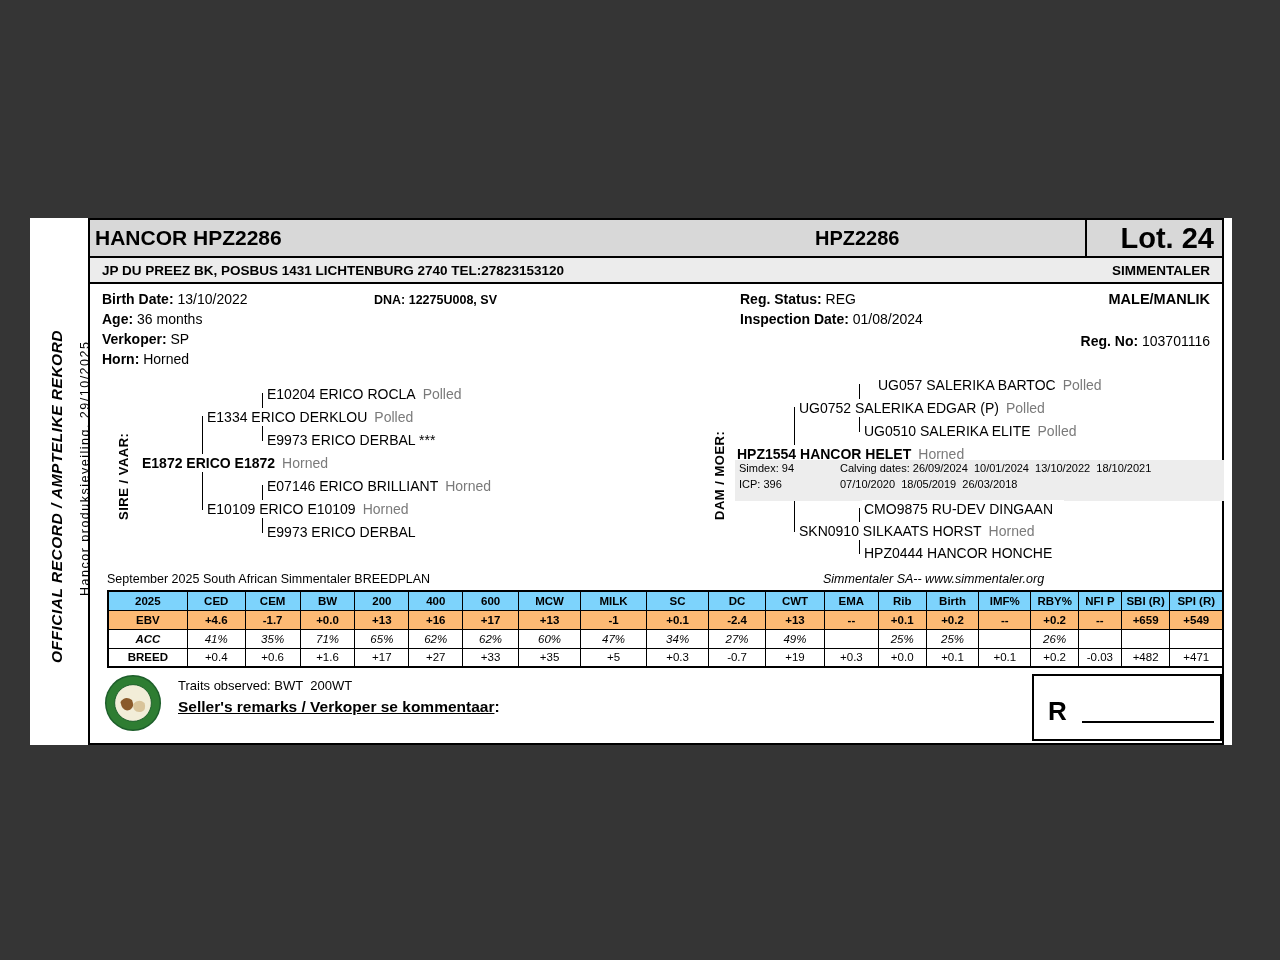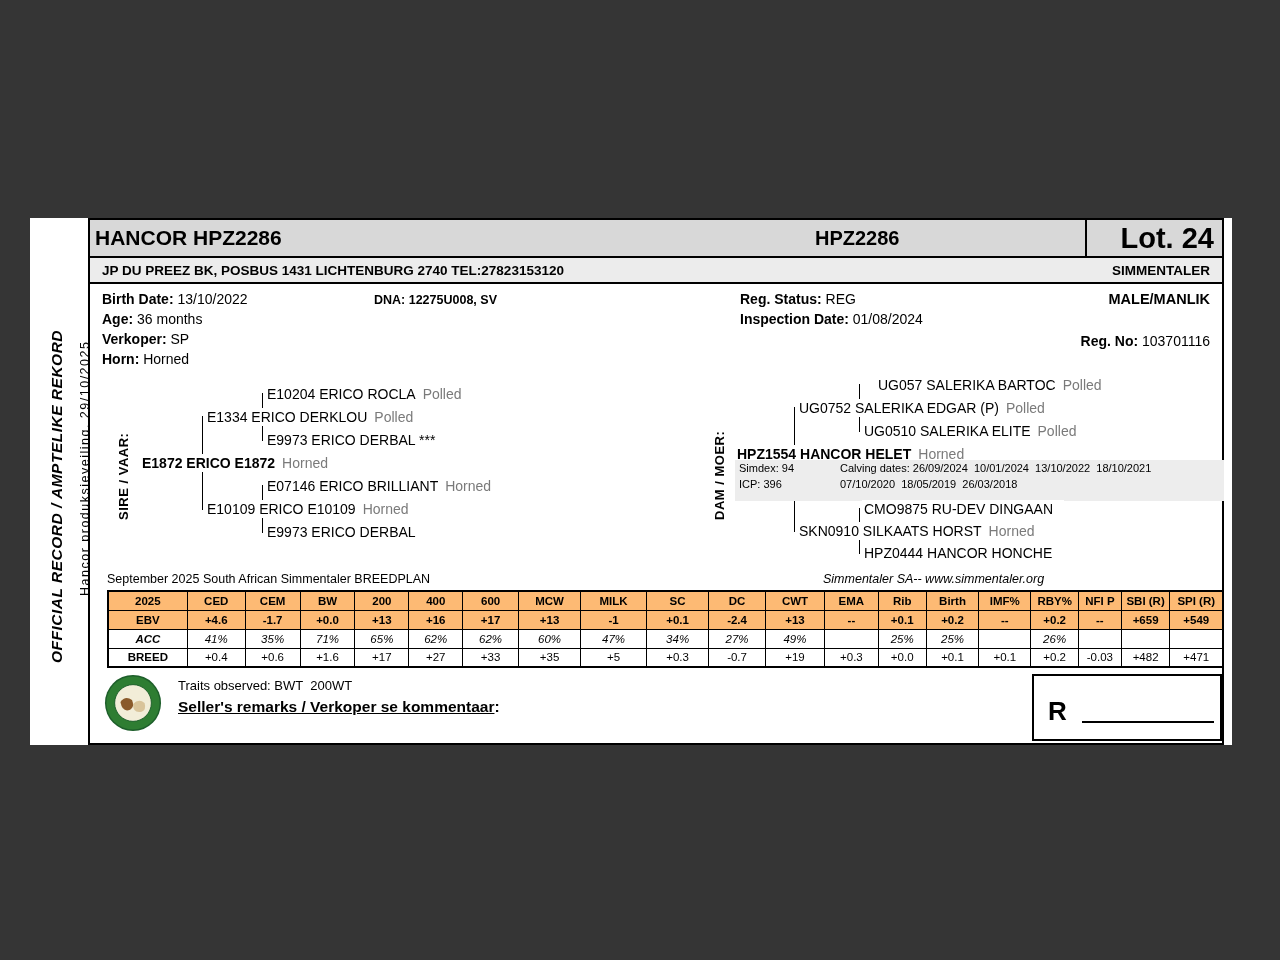--- a/index.html
+++ b/index.html
@@ -41,21 +41,21 @@
   .dam-stats { position:absolute; left:645px; top:176px; width:489px; height:41px; background:#ededed; font-size:11px; }
   .ds-row { position:relative; height:16px; line-height:16px; }
   .ds-key { position:absolute; left:4px; white-space:pre; }
   .ds-dates { position:absolute; left:105px; white-space:pre; }
 
   
   .bp-caption-left { position:absolute; left:17px; top:288px; font-size:12.5px; }
   .bp-caption-right { position:absolute; left:733px; top:288px; font-size:12.5px; font-style:italic; }
   table.bp { position:absolute; left:17px; top:306px; width:1117px; border-collapse:collapse; table-layout:fixed; font-size:11.5px; border:2px solid #000; }
   .bp th, .bp td { border:1px solid #000; text-align:center; height:19px; padding:0 1px; overflow:hidden; }
-  .bp thead th { background:#fdba74; font-weight:bold; }
+  .bp thead th { background:#7dd3fc; font-weight:bold; }
   .bp tr.ebv td { background:#fdba74; font-weight:bold; }
   .bp tr.acc td { font-style:italic; }
   .bp td.rowlabel { font-weight:bold; }
 
   
   .logo { position:absolute; left:14px; top:390px; width:58px; height:58px; }
   .traits { position:absolute; left:88px; top:394px; font-size:13px; white-space:pre; }
   .remarks { position:absolute; left:88px; top:414px; font-size:15.5px; font-weight:bold; }
   .remarks .ul { text-decoration:underline; }
   .rbox { position:absolute; left:942px; top:390px; width:190px; bottom:2px; border:2px solid #000; background:#fff; }

